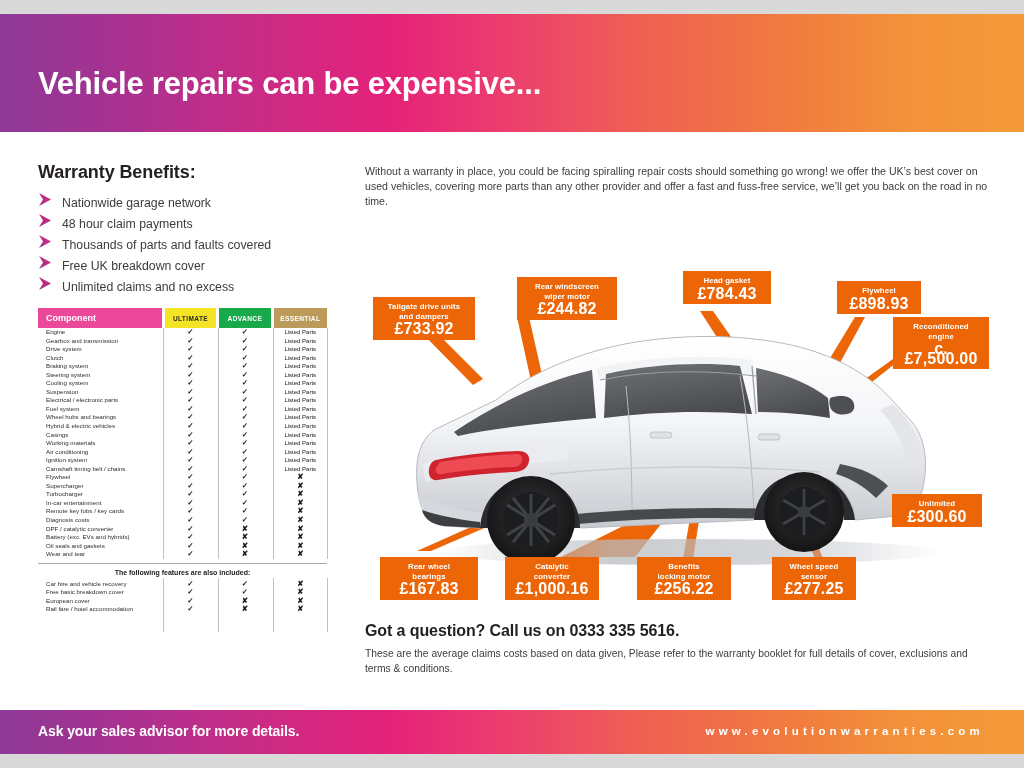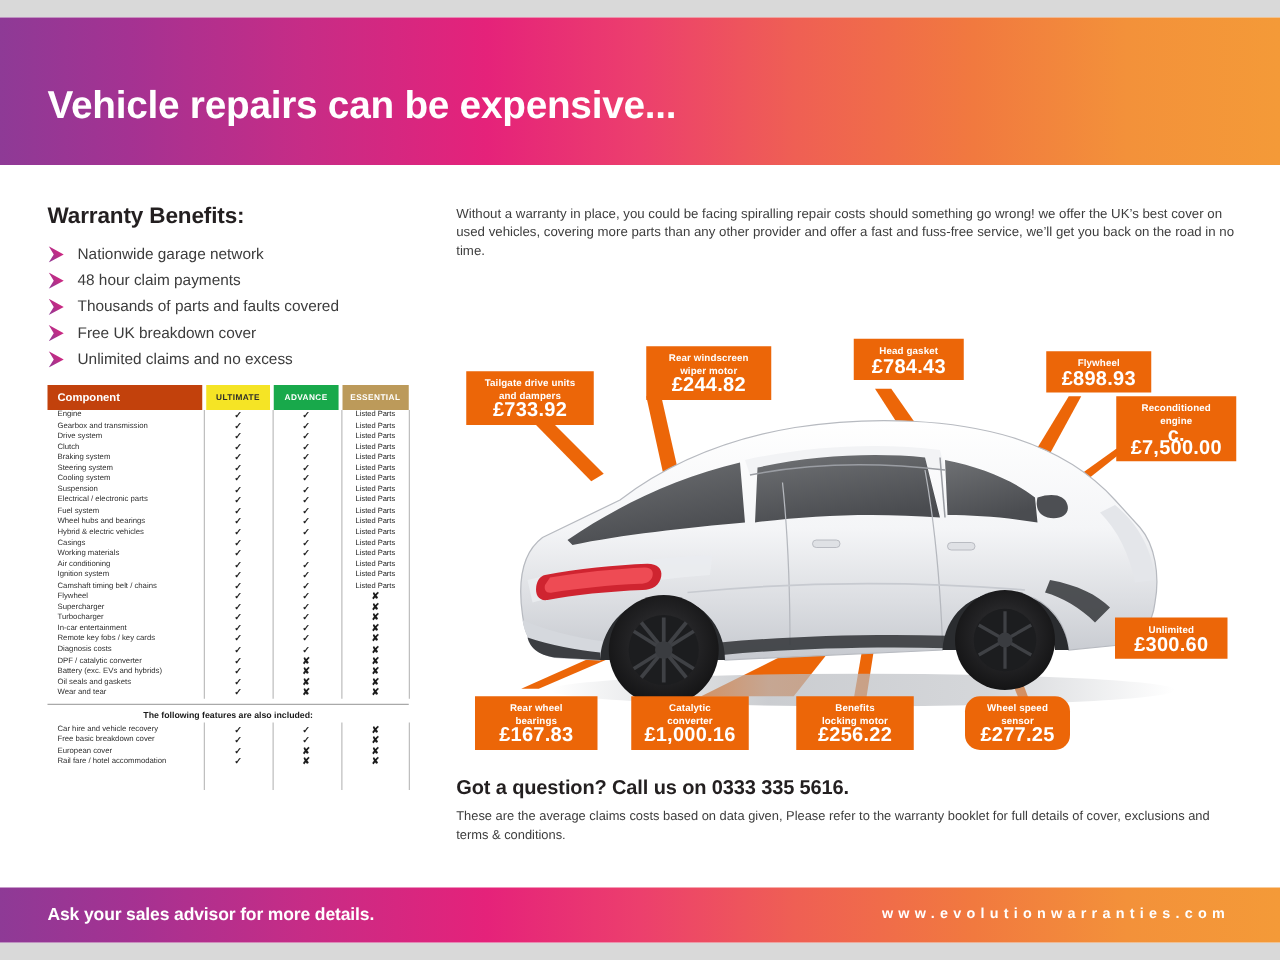--- a/index.html
+++ b/index.html
@@ -26,21 +26,21 @@
   }
 
   
   .left-col{position:absolute;left:38px;top:148px;width:290px;}
   .h2{
     font-size:18px;font-weight:bold;color:#231f20;margin:0 0 10px 0;
     letter-spacing:-0.1px;
   }
   .benefit-list{list-style:none;margin:0;padding:0;}
   .benefit-item{
-    display:flex;align-items:center;gap:9px;
+    display:flex;align-items:flex-start;gap:9px;
     height:21px;margin-bottom:0px;
   }
   .chev{
     width:15px;height:13px;flex:0 0 15px;position:relative;
   }
   .chev svg{display:block;}
   .benefit-label{
     font-size:12.3px;color:#3c3c3c;line-height:21px;white-space:nowrap;
   }
 
@@ -52,21 +52,21 @@
     font-size:6.2px;color:#2b2b2b;
   }
   .thead{display:flex;height:20px;}
   .th{
     display:flex;align-items:center;justify-content:center;
     font-size:6.6px;font-weight:bold;letter-spacing:0.35px;color:#ffffff;
     height:20px;box-sizing:border-box;
   }
   .th-component{
     width:125px;justify-content:flex-start;padding-left:8px;
-    background:#c2410c;font-size:9px;letter-spacing:0;
+    background:#ec4899;font-size:9px;letter-spacing:0;
   }
   .th-gap{width:3px;background:#ffffff;}
   .th-ultimate{width:52px;background:#f5e425;color:#2b2b2b;}
   .th-advance{width:52px;background:#18a94b;}
   .th-essential{width:54px;background:#bc9a5a;}
 
   .tbody{position:relative;}
   .trow{display:flex;height:8.55px;align-items:center;}
   .td-name{
     width:125px;padding-left:8px;box-sizing:border-box;
@@ -681,21 +681,21 @@
       <span>Reconditioned</span><br>
       <span>engine</span>
       <span class="price">c. £7,500.00</span>
     </div>
 
     <div class="callout" style="left:527px;top:235px;width:90px;">
       <span>Unlimited</span>
       <span class="price">£300.60</span>
     </div>
 
-    <div class="callout" style="left:407px;top:298px;width:84px;border-radius:12px;">
+    <div class="callout" style="left:407px;top:298px;width:84px;">
       <span>Wheel speed</span><br>
       <span>sensor</span>
       <span class="price">£277.25</span>
     </div>
 
     <div class="callout" style="left:272px;top:298px;width:94px;">
       <span>Benefits</span><br>
       <span>locking motor</span>
       <span class="price">£256.22</span>
     </div>

